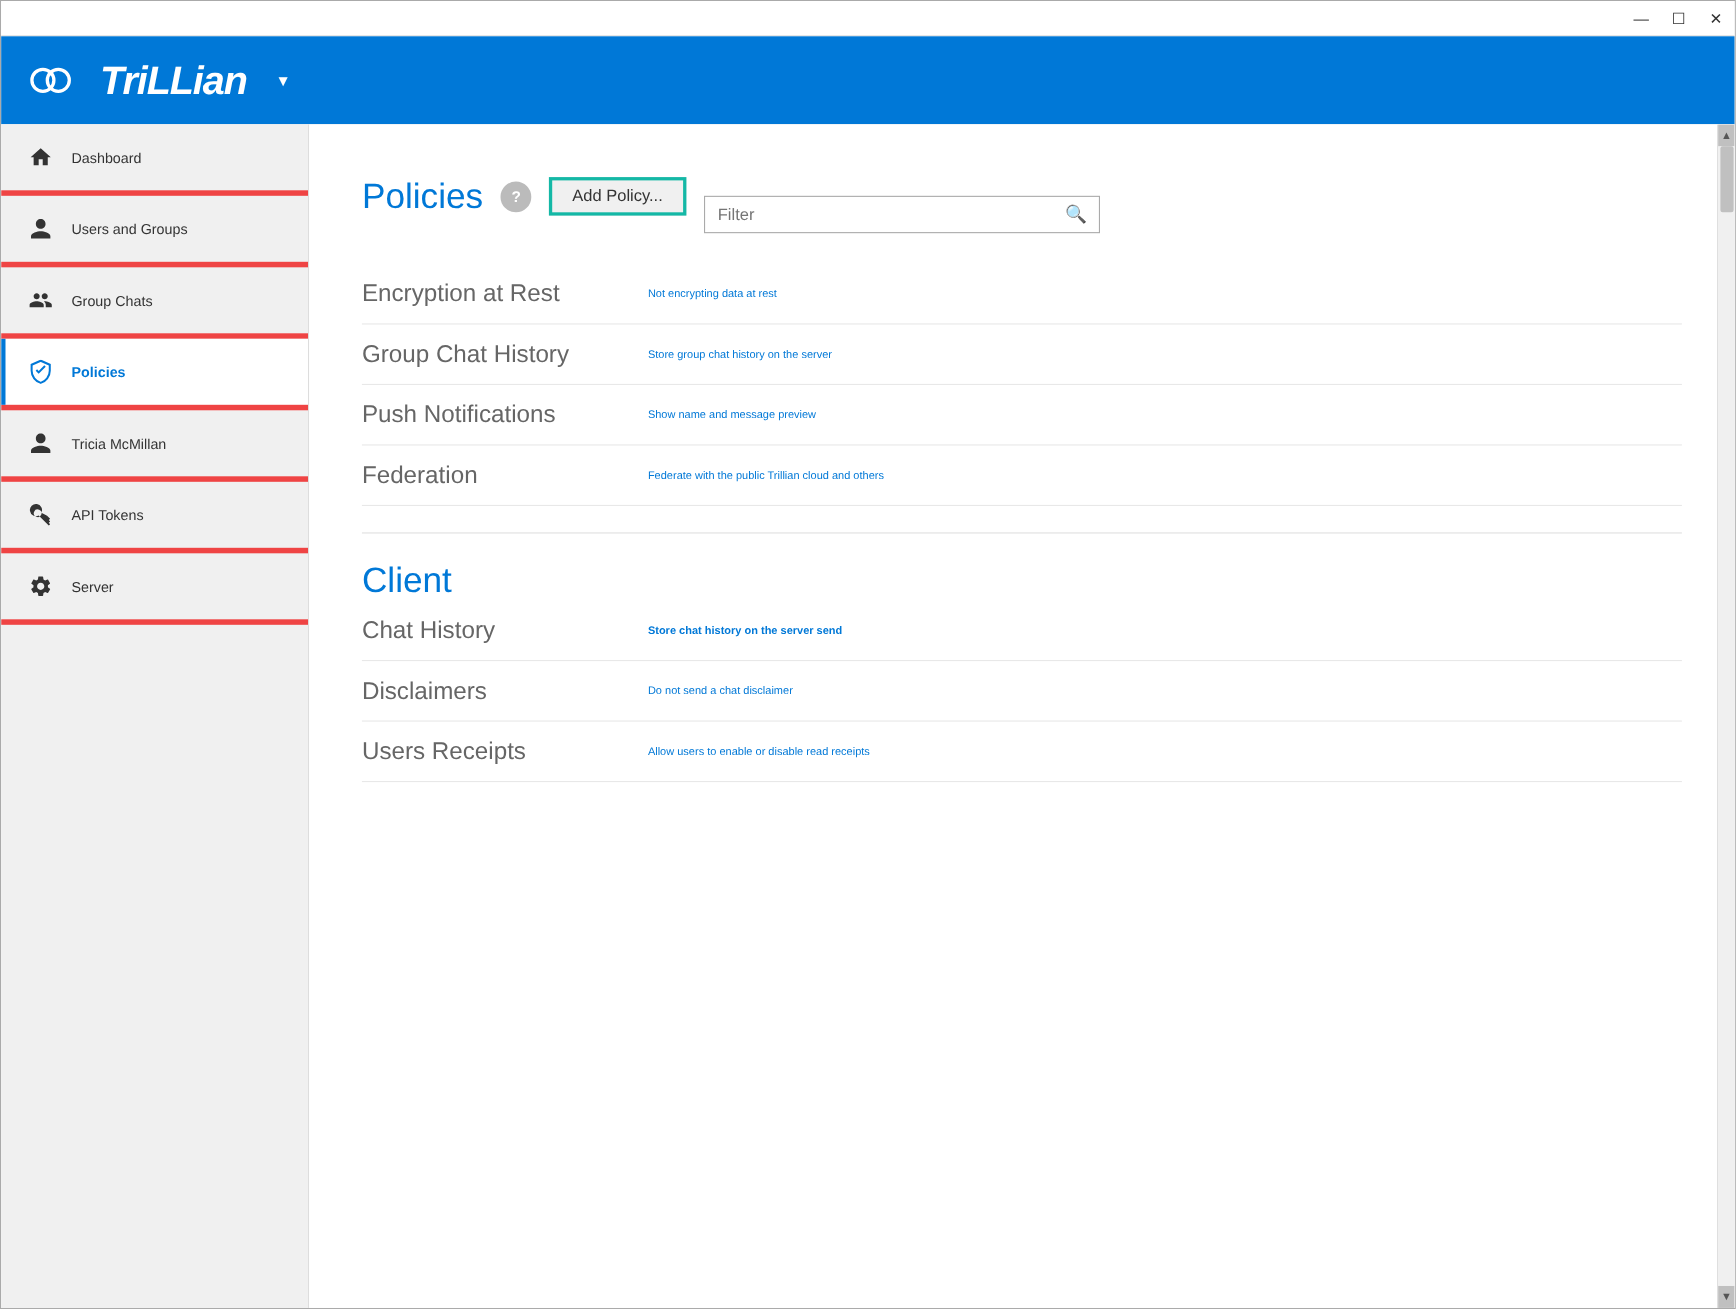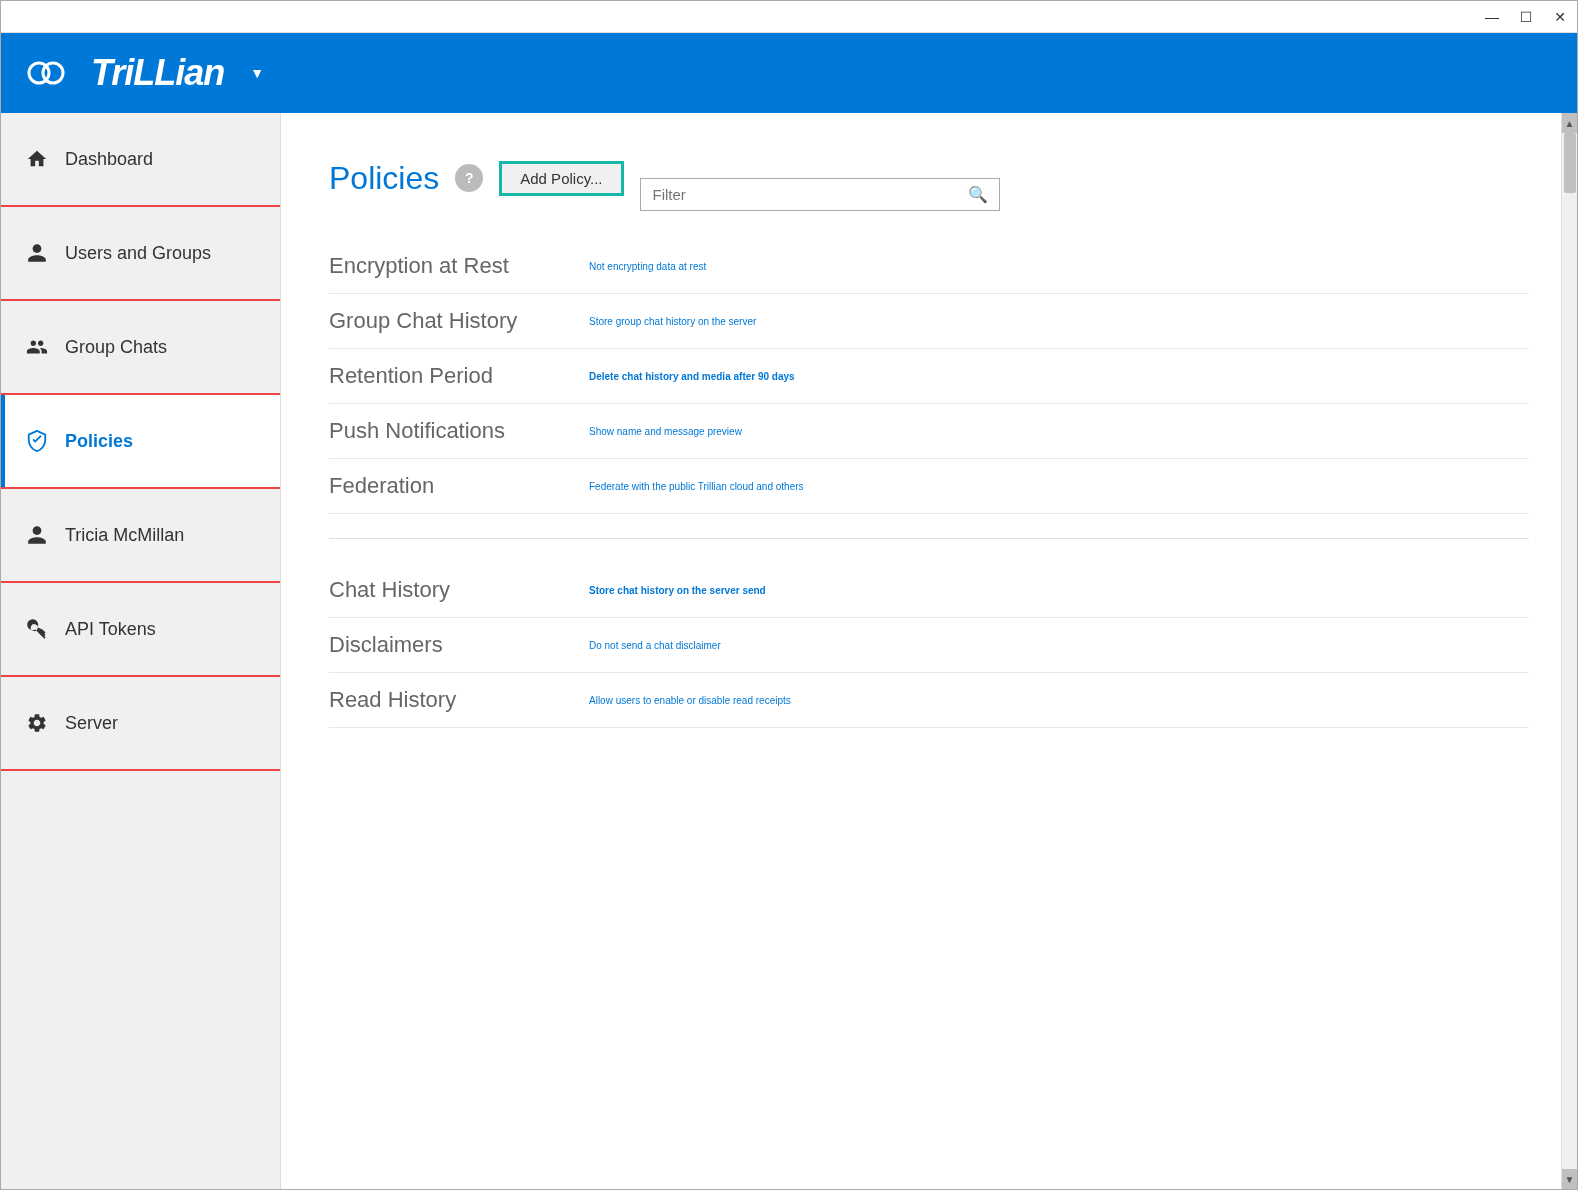--- a/index.html
+++ b/index.html
@@ -78,25 +78,25 @@
     .sidebar {
       width: 280px;
       background: #f0f0f0;
       padding: 0;
       flex-shrink: 0;
       border-right: 1px solid #ddd;
     }
     .sidebar-item {
       display: flex;
       align-items: center;
-      padding: 34px 24px;
-      font-size: 18px;
+      padding: 18px 24px;
+      font-size: 13px;
       color: #333;
       cursor: pointer;
-      border-bottom: 2px solid #ef4444;
+      border-bottom: 5px solid #ef4444;
       gap: 16px;
       position: relative;
     }
     .sidebar-item.active {
       color: #0078d7;
       font-weight: 600;
       background: #fff;
     }
     .sidebar-item.active::before {
       content: '';
@@ -376,55 +376,52 @@
         <div class="policy-row">
           <span class="policy-label">Encryption at Rest</span>
           <span class="policy-value">Not encrypting data at rest</span>
         </div>
 
         <div class="policy-row">
           <span class="policy-label">Group Chat History</span>
           <span class="policy-value">Store group chat history on the server</span>
         </div>
 
-        <div class="policy-row">
-          <span class="policy-label">Retention Period</span>
-          <span class="policy-value bold-value">Delete chat history and media after 90 days</span>
-        </div>
 
         <div class="policy-row">
           <span class="policy-label">Push Notifications</span>
           <span class="policy-value">Show name and message preview</span>
         </div>
 
         <div class="policy-row">
           <span class="policy-label">Federation</span>
           <span class="policy-value">Federate with the public Trillian cloud and others</span>
         </div>
 
       </div>
 
       <hr class="section-divider">
 
       <div class="client-section">
+        <h1 class="section-title">Client</h1>
 
         <div>
 
           <div class="policy-row">
             <span class="policy-label">Chat History</span>
             <span class="policy-value bold-value">Store chat history on the server send</span>
           </div>
 
           <div class="policy-row">
             <span class="policy-label">Disclaimers</span>
             <span class="policy-value">Do not send a chat disclaimer</span>
           </div>
 
           <div class="policy-row">
-            <span class="policy-label">Read History</span>
+            <span class="policy-label">Users Receipts</span>
             <span class="policy-value">Allow users to enable or disable read receipts</span>
           </div>
 
         </div>
       </div>
 
     </div>
 
     <div class="scrollbar" style="position:absolute; right:0; top:0; bottom:0;">
       <div class="scrollbar-btn">▲</div>

